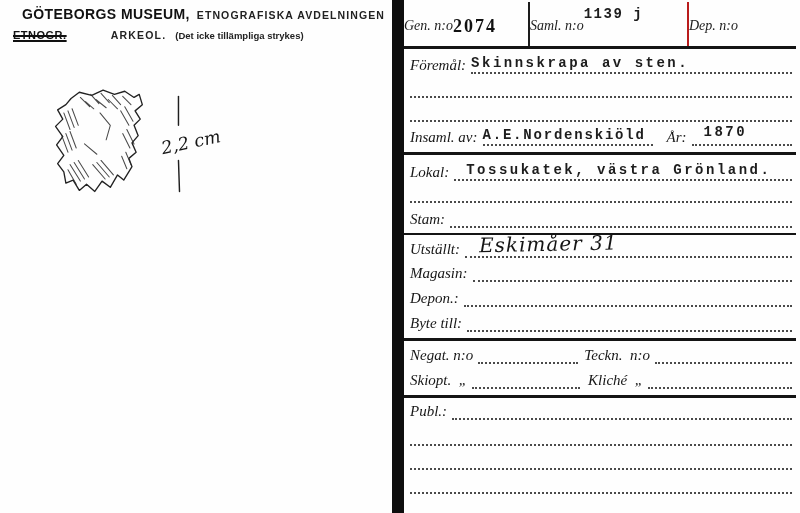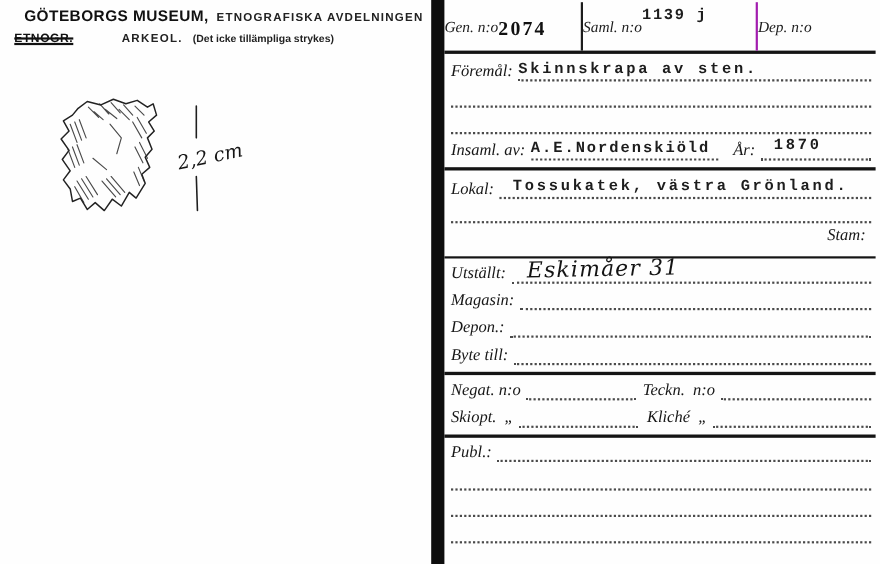--- a/index.html
+++ b/index.html
@@ -28,21 +28,21 @@
   
   .edge-bar{position:absolute;left:392px;top:0;width:12px;height:513px;background:#0e0e0e;}
 
   
   .card{position:absolute;left:404px;top:0;width:396px;height:513px;}
   .top-row{position:absolute;left:0;top:2px;right:4px;height:44px;display:flex;
     border-bottom:3px solid #141414;}
   .top-col{display:flex;flex-direction:row;align-items:center;padding-top:4px;}
   .top-col.c1{width:124px;}
   .top-col.c2{width:140px;border-left:2px solid #1c1c1c;align-items:flex-start;padding-left:17px;}
-  .top-col.c3{flex:1;border-left:2px solid #a21caf;}
+  .top-col.c3{flex:1;border-left:2px solid #b91c1c;}
   .top-lbl{font-style:italic;font-size:14px;color:#1c1c1c;}
   .c2 .top-lbl{align-self:center;margin-left:-17px;}
   .stamp{font-size:18px;font-weight:700;letter-spacing:2px;margin-top:1px;color:#111;}
   .typed{font-family:"Liberation Mono",monospace;font-size:14px;font-weight:700;
     letter-spacing:1.5px;white-space:nowrap;color:#1d1d1d;}
 
   .row{position:absolute;left:6px;right:8px;display:flex;align-items:flex-end;height:22px;}
   .lbl{font-style:italic;font-size:15px;white-space:pre;color:#171717;padding-right:5px;
     line-height:1.1;padding-bottom:1px;}
   .fill{flex:1;border-bottom:2px dotted #4a4a4a;display:flex;align-items:flex-end;min-width:0;}
@@ -139,21 +139,21 @@
     <div class="solidline" style="top:152px;height:3px;"></div>
 
     <div class="row" style="top:159px;">
       <span class="lbl">Lokal:</span>
       <span class="fill">
         <span class="typed sp25 pad12">Tossukatek, västra Grönland.</span>
       </span>
     </div>
     <div class="dotline" style="top:201px;"></div>
 
-    <div class="row" style="top:206px;flex-direction:column;">
+    <div class="row" style="top:206px;">
       <span class="lbl">Stam:</span>
       <span class="fill">
         <span class="typed"></span>
       </span>
     </div>
     <div class="solidline" style="top:233px;height:2px;"></div>
 
     <div class="row" style="top:234px;height:24px;">
       <span class="lbl">Utställt:</span>
       <span class="fill">

